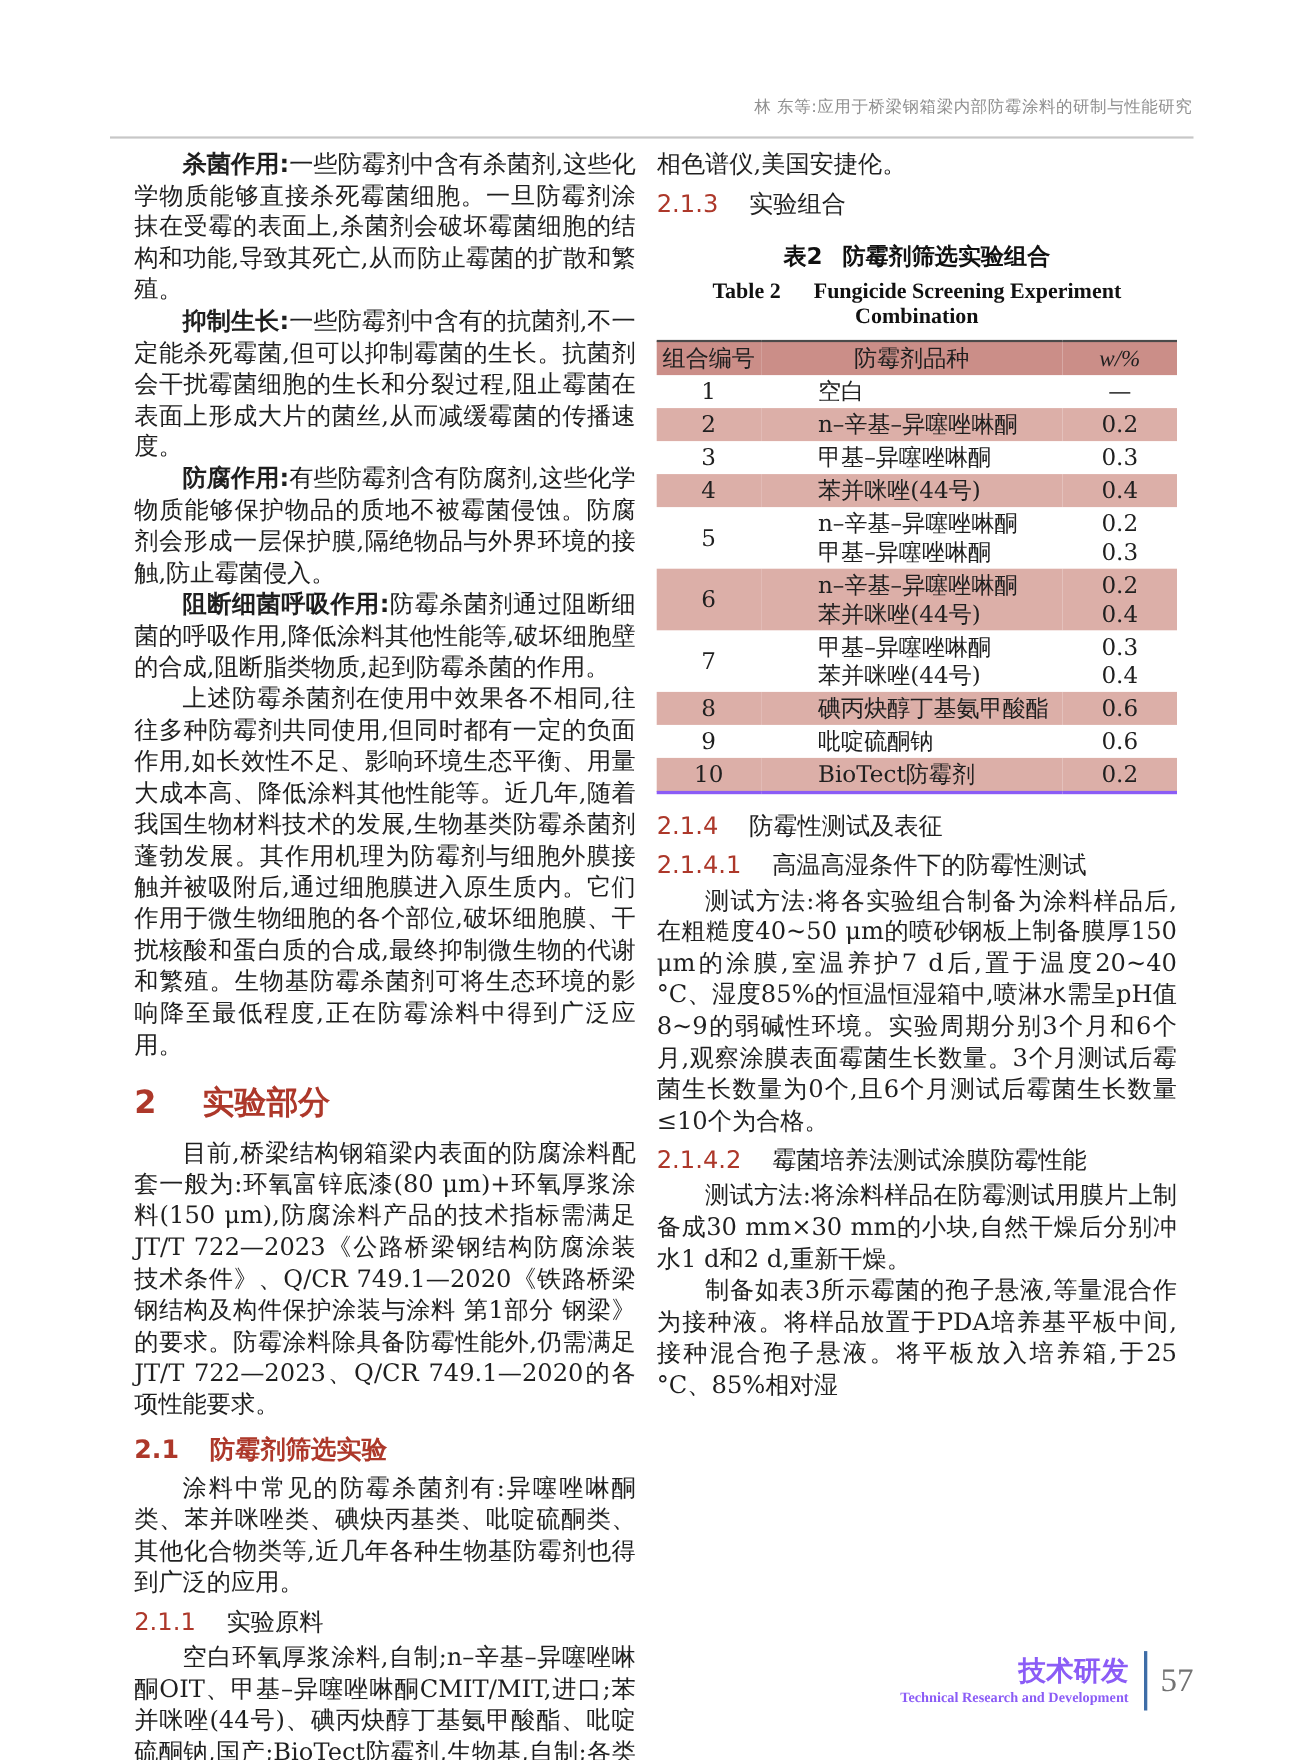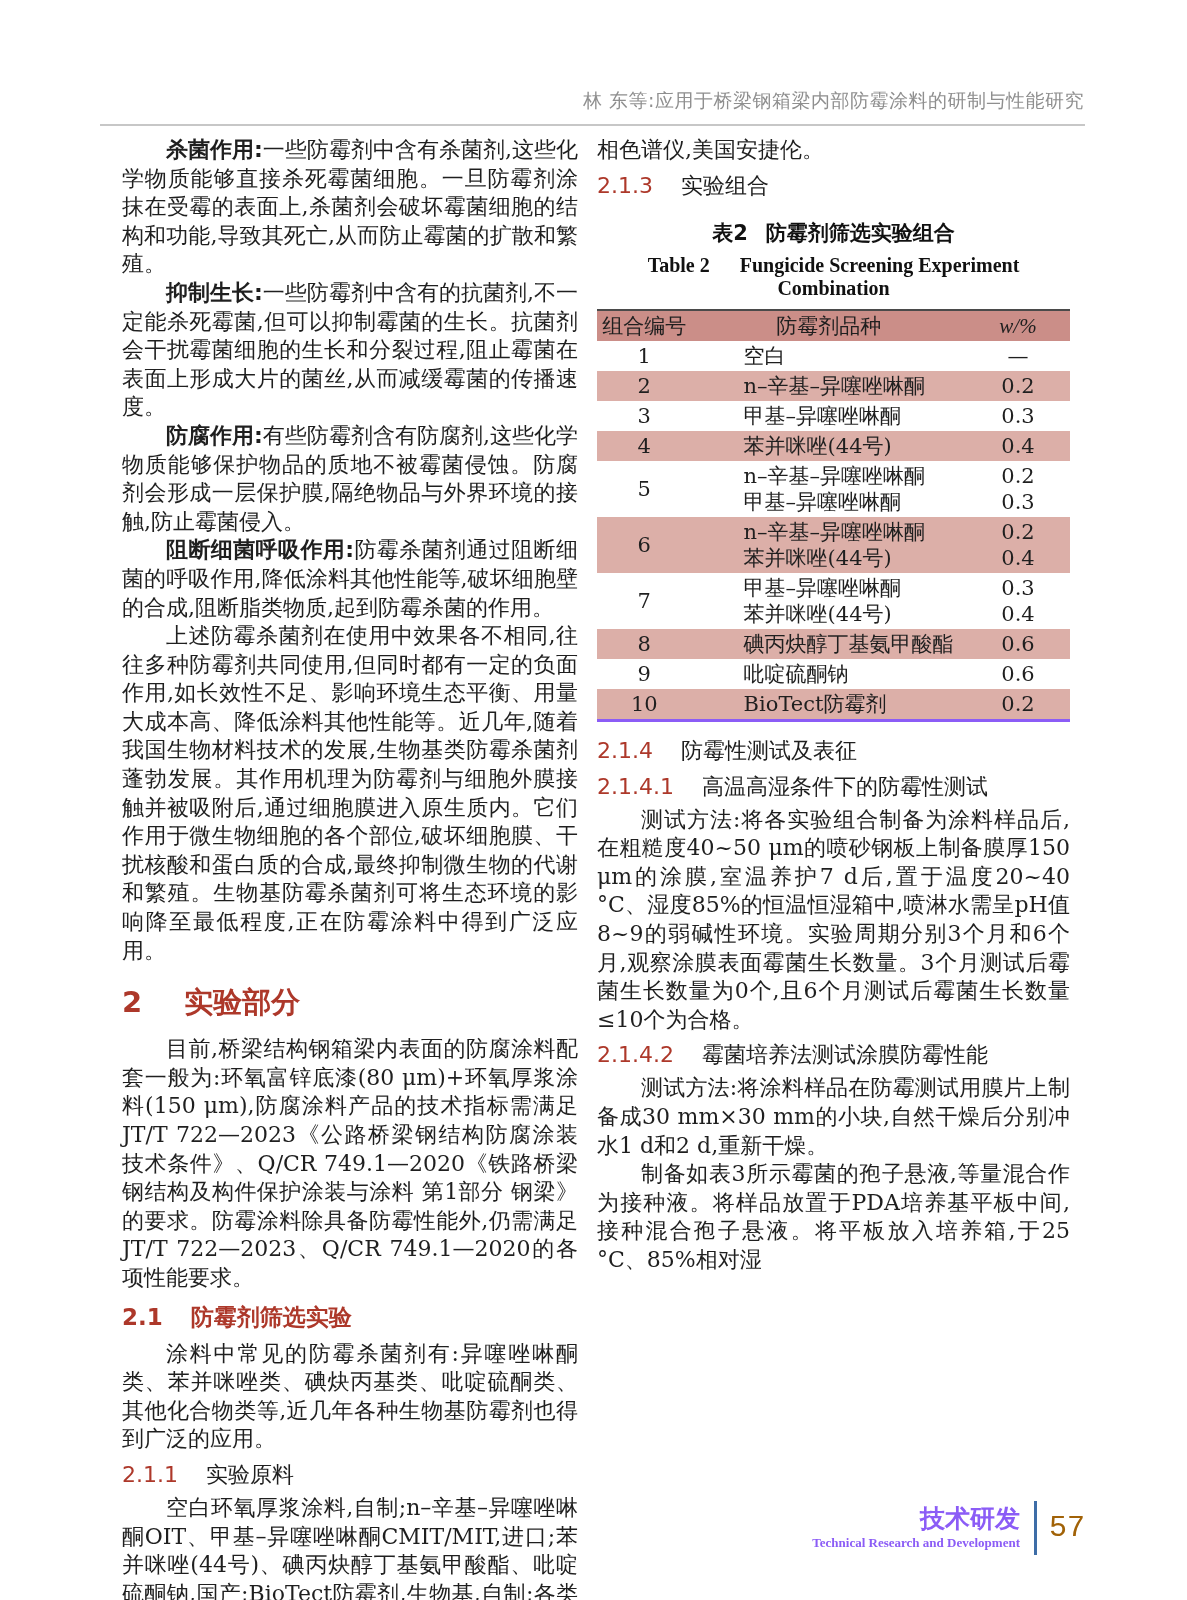--- a/index.html
+++ b/index.html
@@ -5,21 +5,21 @@
   html,body { margin:0; padding:0; background:#e8e8e8; }
   .page {
     position:relative; width:1187px; height:1600px; margin:0 auto;
     background:#ffffff; overflow:hidden;
     font-family:"DejaVu Serif","Liberation Serif",serif;
     color:#1f1f1f;
   }
   .running-head {
     position:absolute; top:88px; right:103px;
     font-family:"DejaVu Sans","Liberation Sans",sans-serif;
-    font-size:19px; color:#8f8f8f; letter-spacing:0.5px;margin-left:32px;
+    font-size:15px; color:#8f8f8f; letter-spacing:0.5px;margin-left:32px;
   }
   .head-rule {
     position:absolute; top:124px; left:100px; width:985px; height:2px;
     background:#c7c7c7;
   }
   .col { position:absolute; top:136px; }
   .col-left  { left:122px; width:456px; }
   .col-right { left:597px; width:473px; }
 
   .para {
@@ -89,22 +89,22 @@
   .footer-cn {
     font-family:"DejaVu Sans","Liberation Sans",sans-serif;
     font-weight:bold; font-size:25px; line-height:26px;
   }
   .footer-en {
     font-family:"Liberation Serif","DejaVu Serif",serif;
     font-weight:bold; font-size:13px; margin-top:3px;
   }
   .footer-bar { width:3px; height:54px; background:#3e6da7; margin:0 12px 0 14px; }
   .footer-page {
-    font-family:Liberation Mono, monospace;
-    font-size:30px; color:#a16207;
+    font-family:Liberation Serif, serif;
+    font-size:30px; color:#737373;
   }
 </style>
 </head>
 <body>
 
 <div class="page">
 
   <div class="running-head">林 东等:应用于桥梁钢箱梁内部防霉涂料的研制与性能研究</div>
   <div class="head-rule"></div>
 

